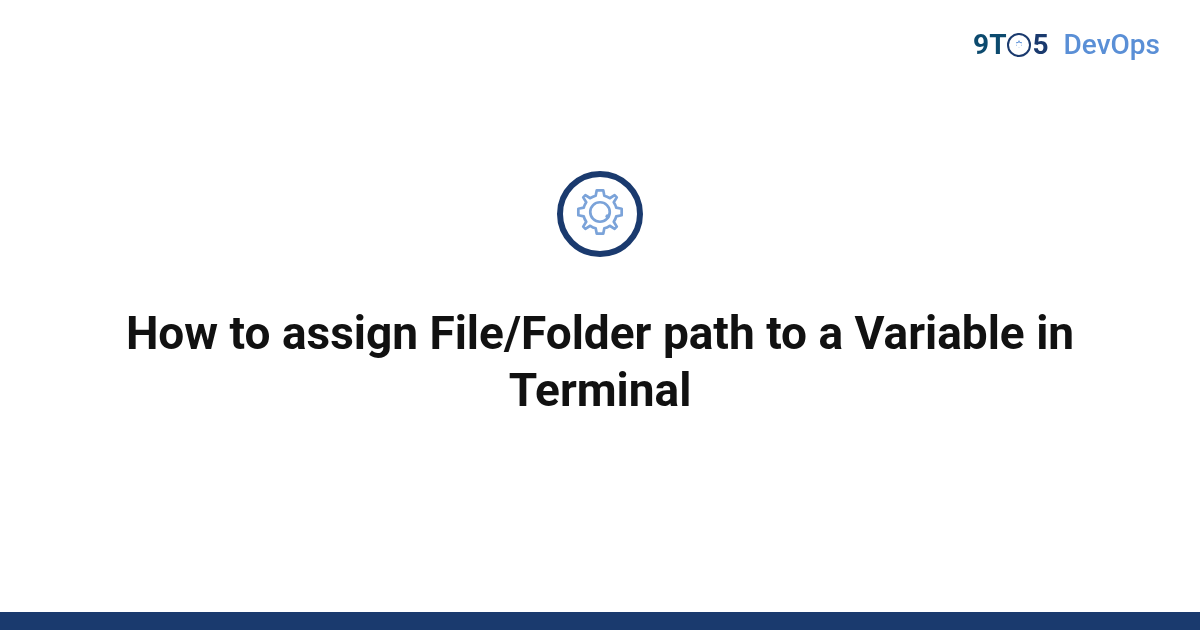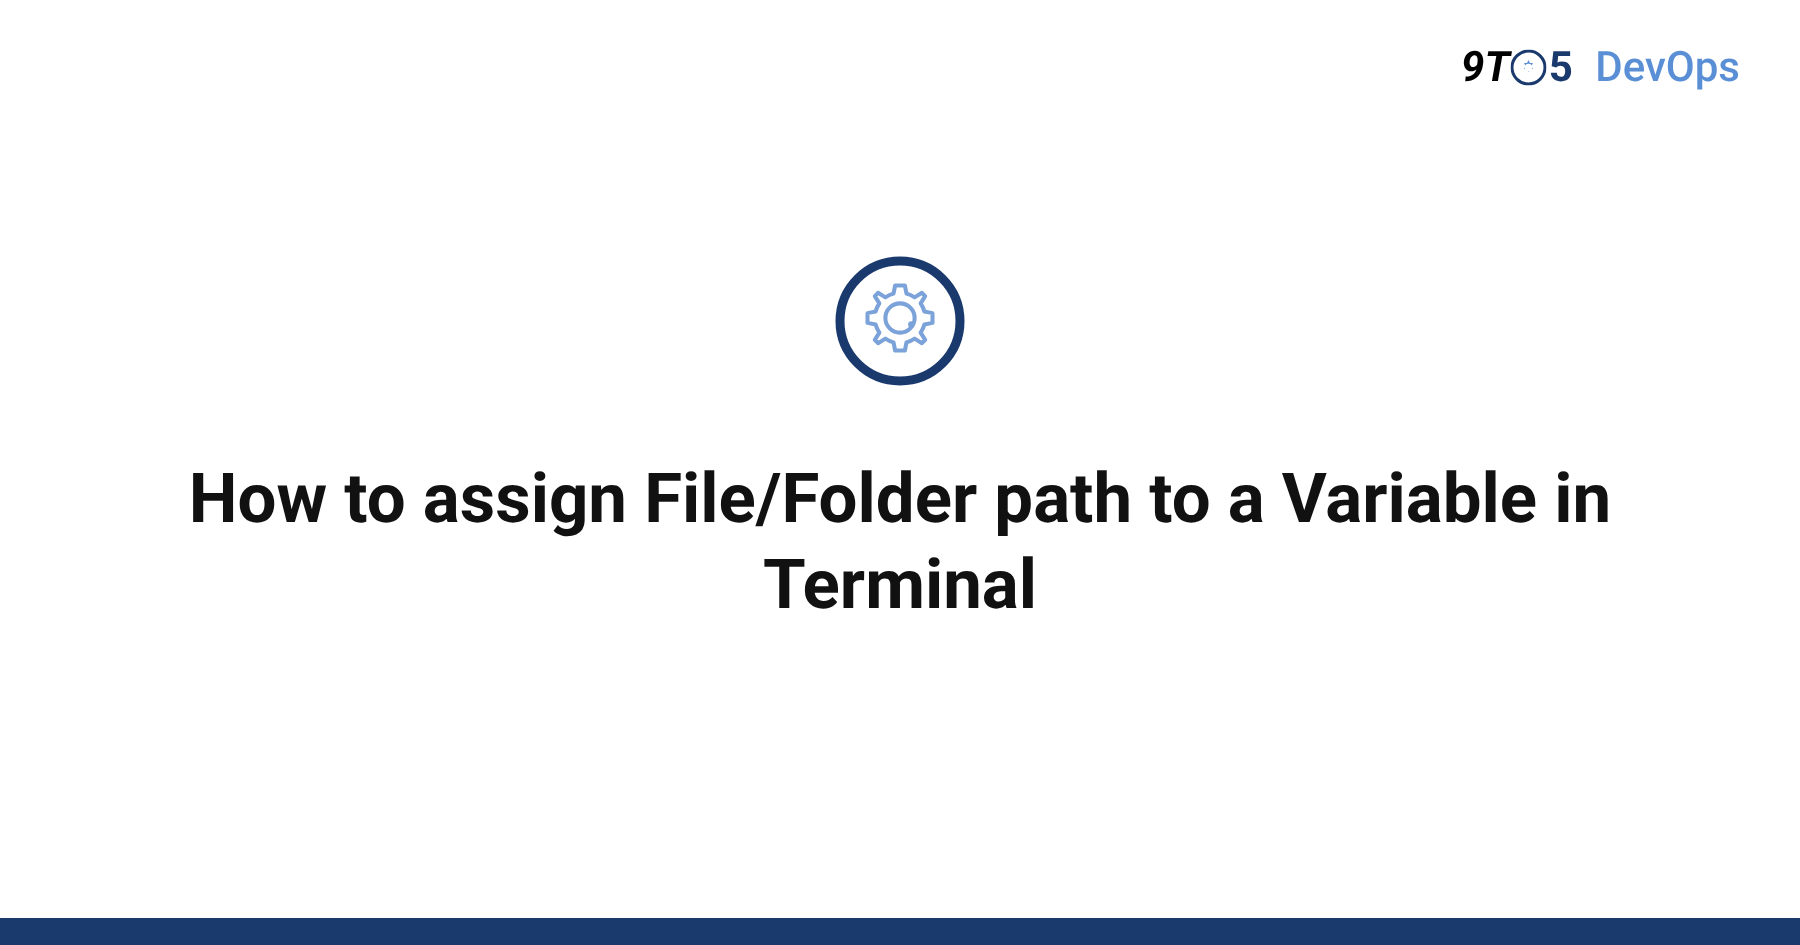--- a/index.html
+++ b/index.html
@@ -18,23 +18,22 @@
     .logo {
       position: absolute;
       top: 28px;
       right: 40px;
       font-size: 28px;
       font-weight: 600;
       display: flex;
       align-items: center;
     }
     .logo-9t {
-      color: #000000;
+      color: #0c4a6e;
       font-weight: 700;
-      font-style: italic;
     }
     .logo-gear {
       display: inline-flex;
       align-items: center;
       justify-content: center;
       margin: 0 1px;
     }
     .logo-5 {
       color: #1a3a6e;
       font-weight: 700;

